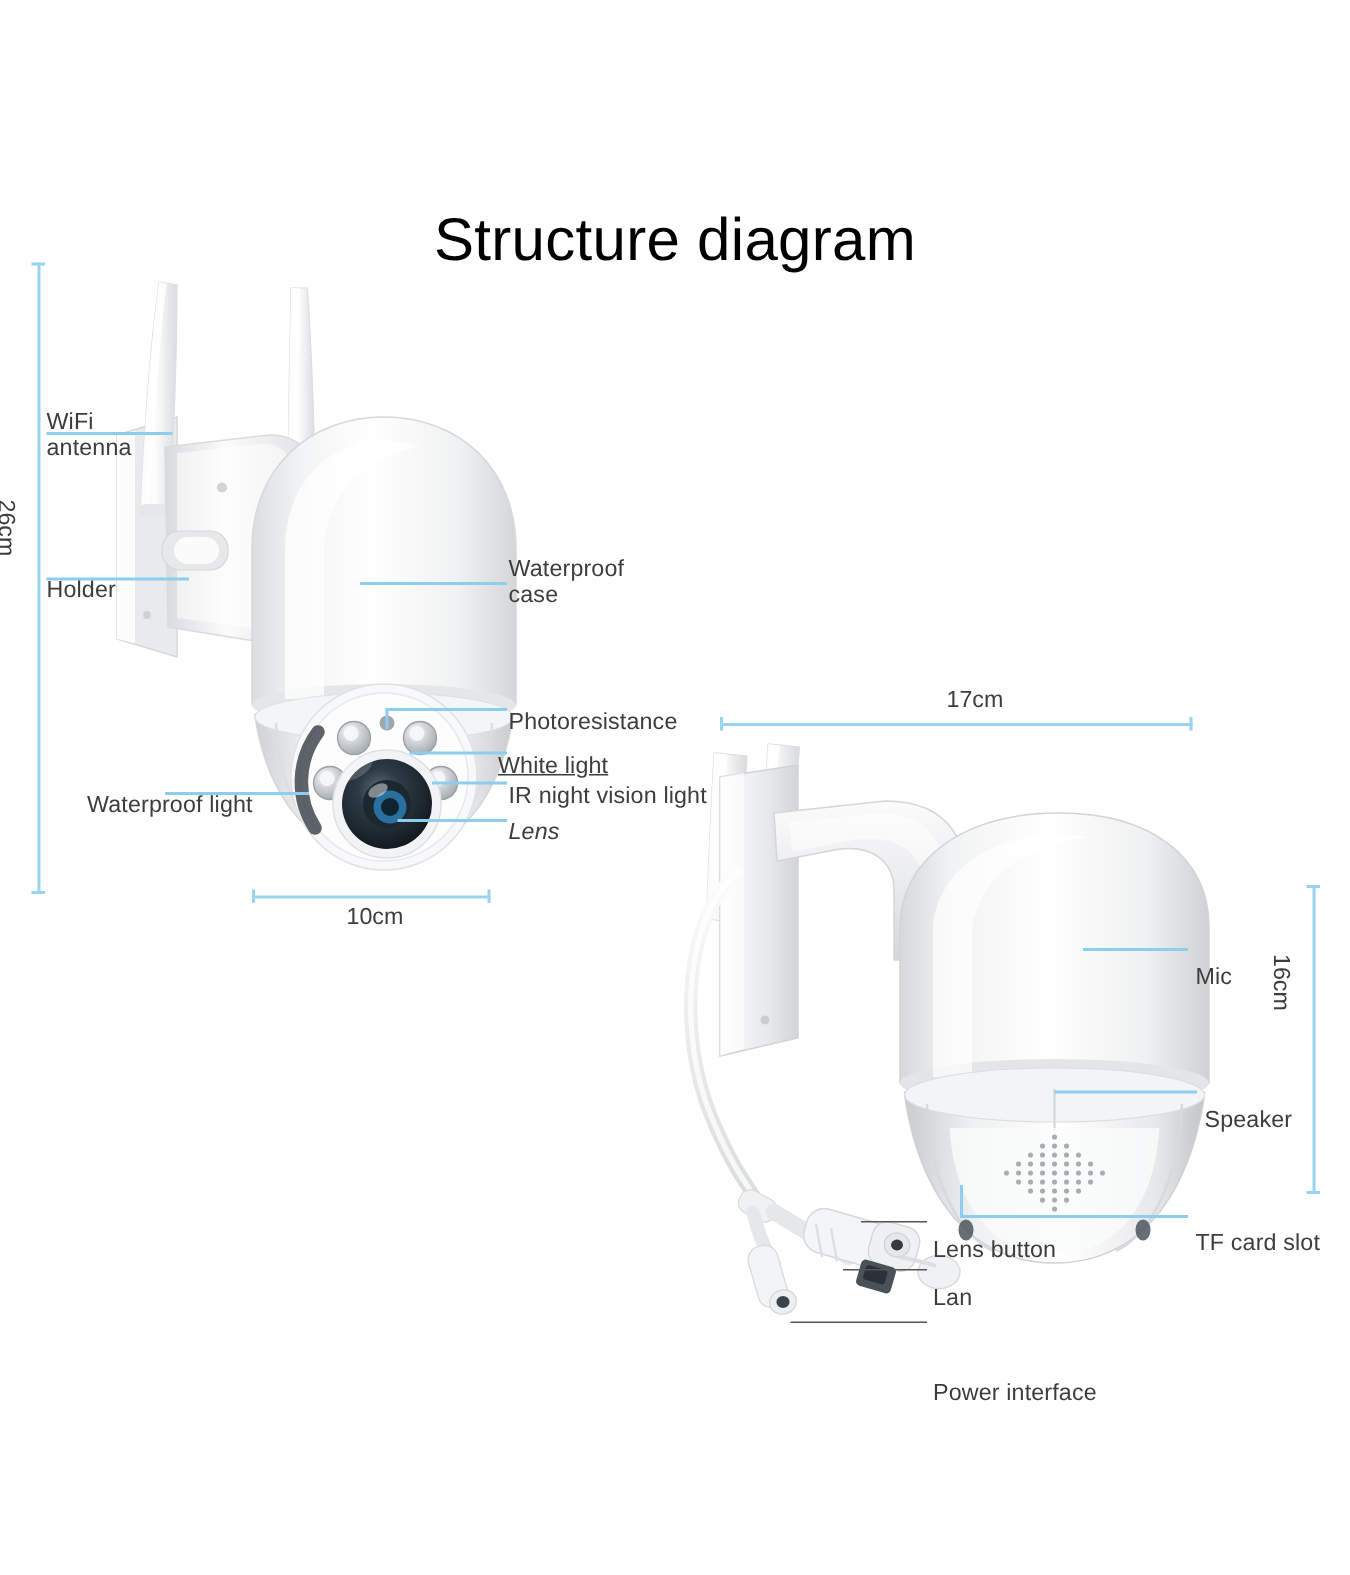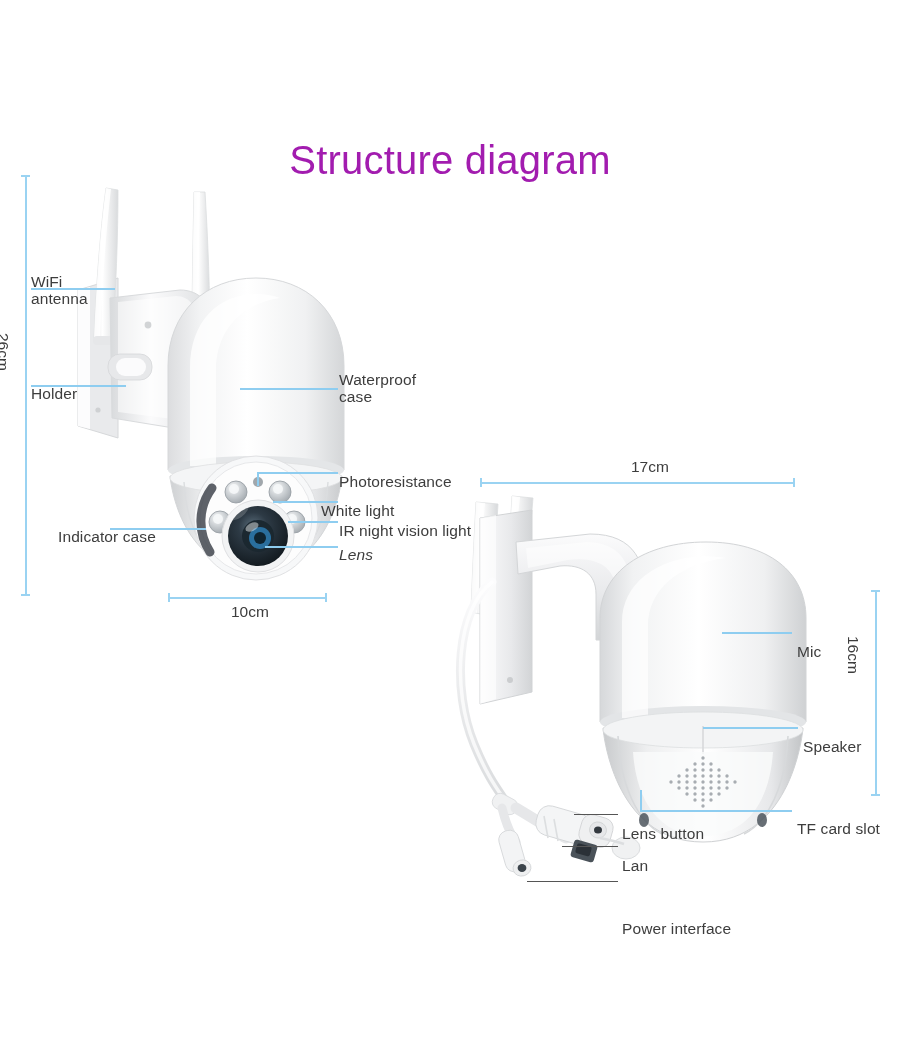--- a/index.html
+++ b/index.html
@@ -16,21 +16,21 @@
   }
 
   
   .title{
     position:absolute;
     left:0;right:0;top:138px;
     text-align:center;
     font-size:40px;
     font-weight:400;
     letter-spacing:.2px;
-    color:#a21caf;
+    color:#000000;
   }
 
   
   .lbl{
     position:absolute;
     font-size:15.5px;
     line-height:17px;
     color:#3d3d3d;
     white-space:pre-line;
     letter-spacing:.1px;
@@ -348,30 +348,30 @@
   <div class="lead" style="left:31px;top:385px;width:95px;"></div>
 
   <div class="lbl" style="left:339px;top:351px;">Waterproof
 case</div>
   <div class="lead" style="left:240px;top:388px;width:98px;"></div>
 
   <div class="lbl" style="left:339px;top:453px;">Photoresistance</div>
   <div class="lead" style="left:257px;top:472px;width:81px;"></div>
   <div class="lead v" style="left:257px;top:472px;height:14px;"></div>
 
-  <div class="lbl" style="left:321px;top:482px;">White light</div>
+  <div class="lbl" style="left:332px;top:482px;text-decoration:underline;">White light</div>
   <div class="lead" style="left:273px;top:501px;width:65px;"></div>
 
   <div class="lbl" style="left:339px;top:502px;">IR night vision light</div>
   <div class="lead" style="left:288px;top:521px;width:50px;"></div>
 
   <div class="lbl" style="left:339px;top:526px;font-style:italic;">Lens</div>
   <div class="lead" style="left:265px;top:546px;width:73px;"></div>
 
-  <div class="lbl" style="left:58px;top:508px;">Indicator case</div>
+  <div class="lbl" style="left:58px;top:508px;">Waterproof light</div>
   <div class="lead" style="left:110px;top:528px;width:96px;"></div>
 
   <div class="dim h" style="left:480px;top:482px;width:315px;"></div>
   <div class="tick v" style="left:480px;top:478px;"></div>
   <div class="tick v" style="left:793px;top:478px;"></div>
   <div class="dimtxt" style="left:628px;top:458px;">17cm</div>
 
   <div class="dim v" style="left:875px;top:590px;height:206px;"></div>
   <div class="tick h" style="left:871px;top:590px;"></div>
   <div class="tick h" style="left:871px;top:794px;"></div>

